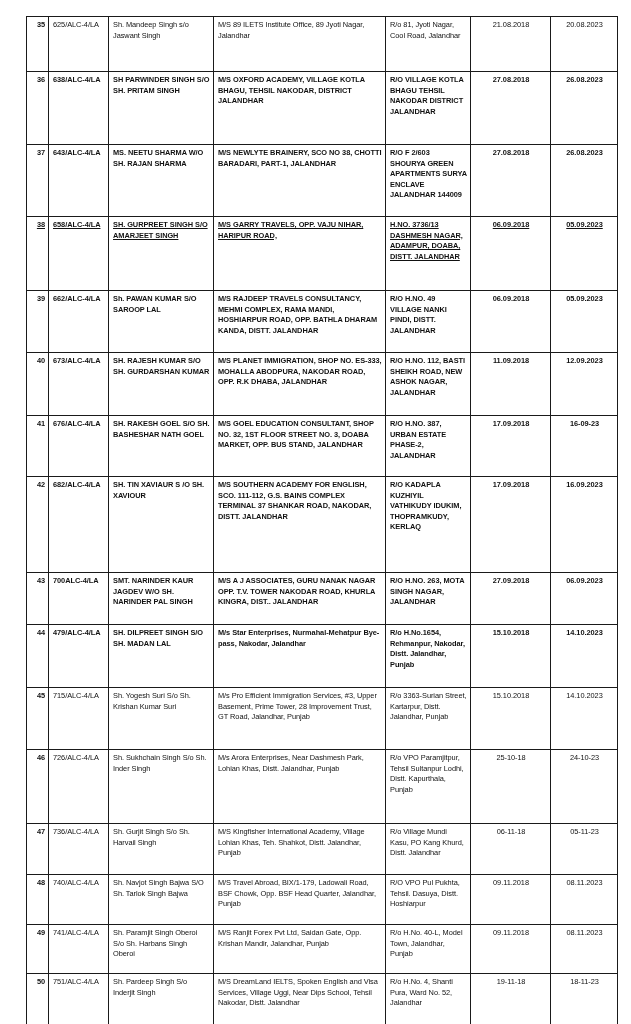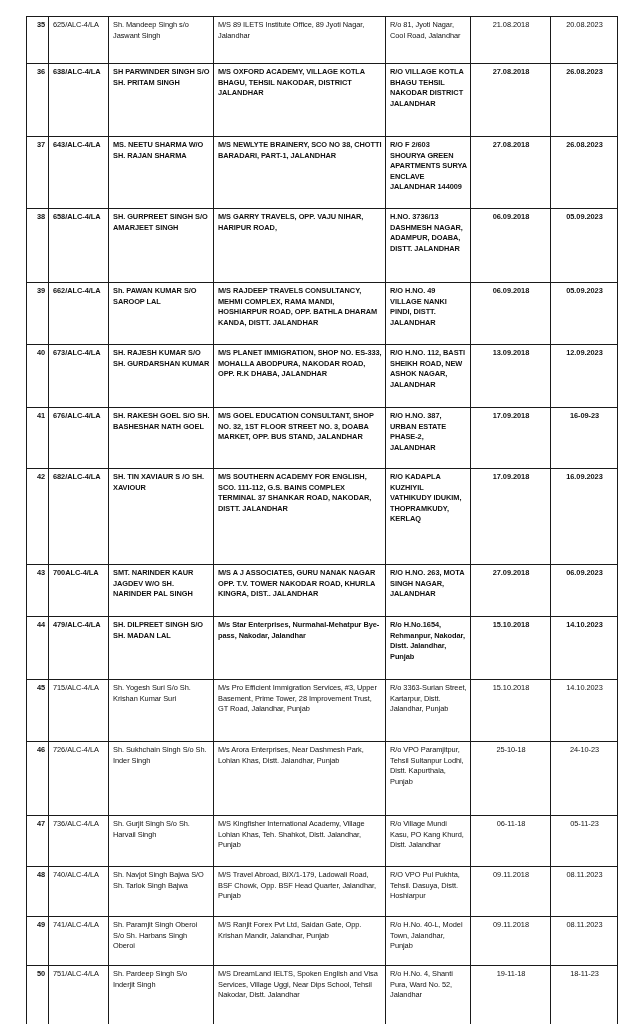--- a/index.html
+++ b/index.html
@@ -85,21 +85,21 @@
     <colgroup>
       <col class="c-sr">
       <col class="c-regno">
       <col class="c-name">
       <col class="c-addr">
       <col class="c-res">
       <col class="c-date1">
       <col class="c-date2">
     </colgroup>
     <tbody id="registry-body">
-        <tr class="light" style="height: 47px;">
+        <tr class="light" style="height: 55px;">
           <td class="cell-sr">35</td>
           <td class="cell-regno">625/ALC-4/LA</td>
           <td class="cell-name">Sh. Mandeep Singh s/o Jaswant Singh</td>
           <td class="cell-addr">M/S 89 ILETS Institute Office, 89 Jyoti Nagar, Jalandhar</td>
           <td class="cell-res">R/o 81, Jyoti Nagar, Cool Road, Jalandhar</td>
           <td class="cell-date1">21.08.2018</td>
           <td class="cell-date2">20.08.2023</td>
         </tr>
         <tr style="height: 73px;">
           <td class="cell-sr">36</td>
@@ -112,21 +112,21 @@
         </tr>
         <tr style="height: 72px;">
           <td class="cell-sr">37</td>
           <td class="cell-regno">643/ALC-4/LA</td>
           <td class="cell-name">MS. NEETU SHARMA W/O SH. RAJAN SHARMA</td>
           <td class="cell-addr">M/S NEWLYTE BRAINERY, SCO NO 38, CHOTTI BARADARI, PART-1, JALANDHAR</td>
           <td class="cell-res">R/O F 2/603 SHOURYA GREEN APARTMENTS SURYA ENCLAVE JALANDHAR 144009</td>
           <td class="cell-date1">27.08.2018</td>
           <td class="cell-date2">26.08.2023</td>
         </tr>
-        <tr style="height: 74px;">
+        <tr style="height: 74px; text-decoration: underline;">
           <td class="cell-sr">38</td>
           <td class="cell-regno">658/ALC-4/LA</td>
           <td class="cell-name">SH. GURPREET SINGH S/O AMARJEET SINGH</td>
           <td class="cell-addr">M/S GARRY TRAVELS, OPP. VAJU NIHAR, HARIPUR ROAD,</td>
           <td class="cell-res">H.NO. 3736/13 DASHMESH NAGAR, ADAMPUR, DOABA, DISTT. JALANDHAR</td>
           <td class="cell-date1">06.09.2018</td>
           <td class="cell-date2">05.09.2023</td>
         </tr>
         <tr style="height: 62px;">
           <td class="cell-sr">39</td>
@@ -136,21 +136,21 @@
           <td class="cell-res">R/O H.NO. 49 VILLAGE NANKI PINDI, DISTT. JALANDHAR</td>
           <td class="cell-date1">06.09.2018</td>
           <td class="cell-date2">05.09.2023</td>
         </tr>
         <tr style="height: 63px;">
           <td class="cell-sr">40</td>
           <td class="cell-regno">673/ALC-4/LA</td>
           <td class="cell-name">SH. RAJESH KUMAR S/O SH. GURDARSHAN KUMAR</td>
           <td class="cell-addr">M/S PLANET IMMIGRATION, SHOP NO. ES-333, MOHALLA ABODPURA, NAKODAR ROAD, OPP. R.K DHABA, JALANDHAR</td>
           <td class="cell-res">R/O H.NO. 112, BASTI SHEIKH ROAD, NEW ASHOK NAGAR, JALANDHAR</td>
-          <td class="cell-date1">13.09.2018</td>
+          <td class="cell-date1">11.09.2018</td>
           <td class="cell-date2">12.09.2023</td>
         </tr>
         <tr style="height: 61px;">
           <td class="cell-sr">41</td>
           <td class="cell-regno">676/ALC-4/LA</td>
           <td class="cell-name">SH. RAKESH GOEL S/O SH. BASHESHAR NATH GOEL</td>
           <td class="cell-addr">M/S GOEL EDUCATION CONSULTANT, SHOP NO. 32, 1ST FLOOR STREET NO. 3, DOABA MARKET, OPP. BUS STAND, JALANDHAR</td>
           <td class="cell-res">R/O H.NO. 387, URBAN ESTATE PHASE-2, JALANDHAR</td>
           <td class="cell-date1">17.09.2018</td>
           <td class="cell-date2">16-09-23</td>

